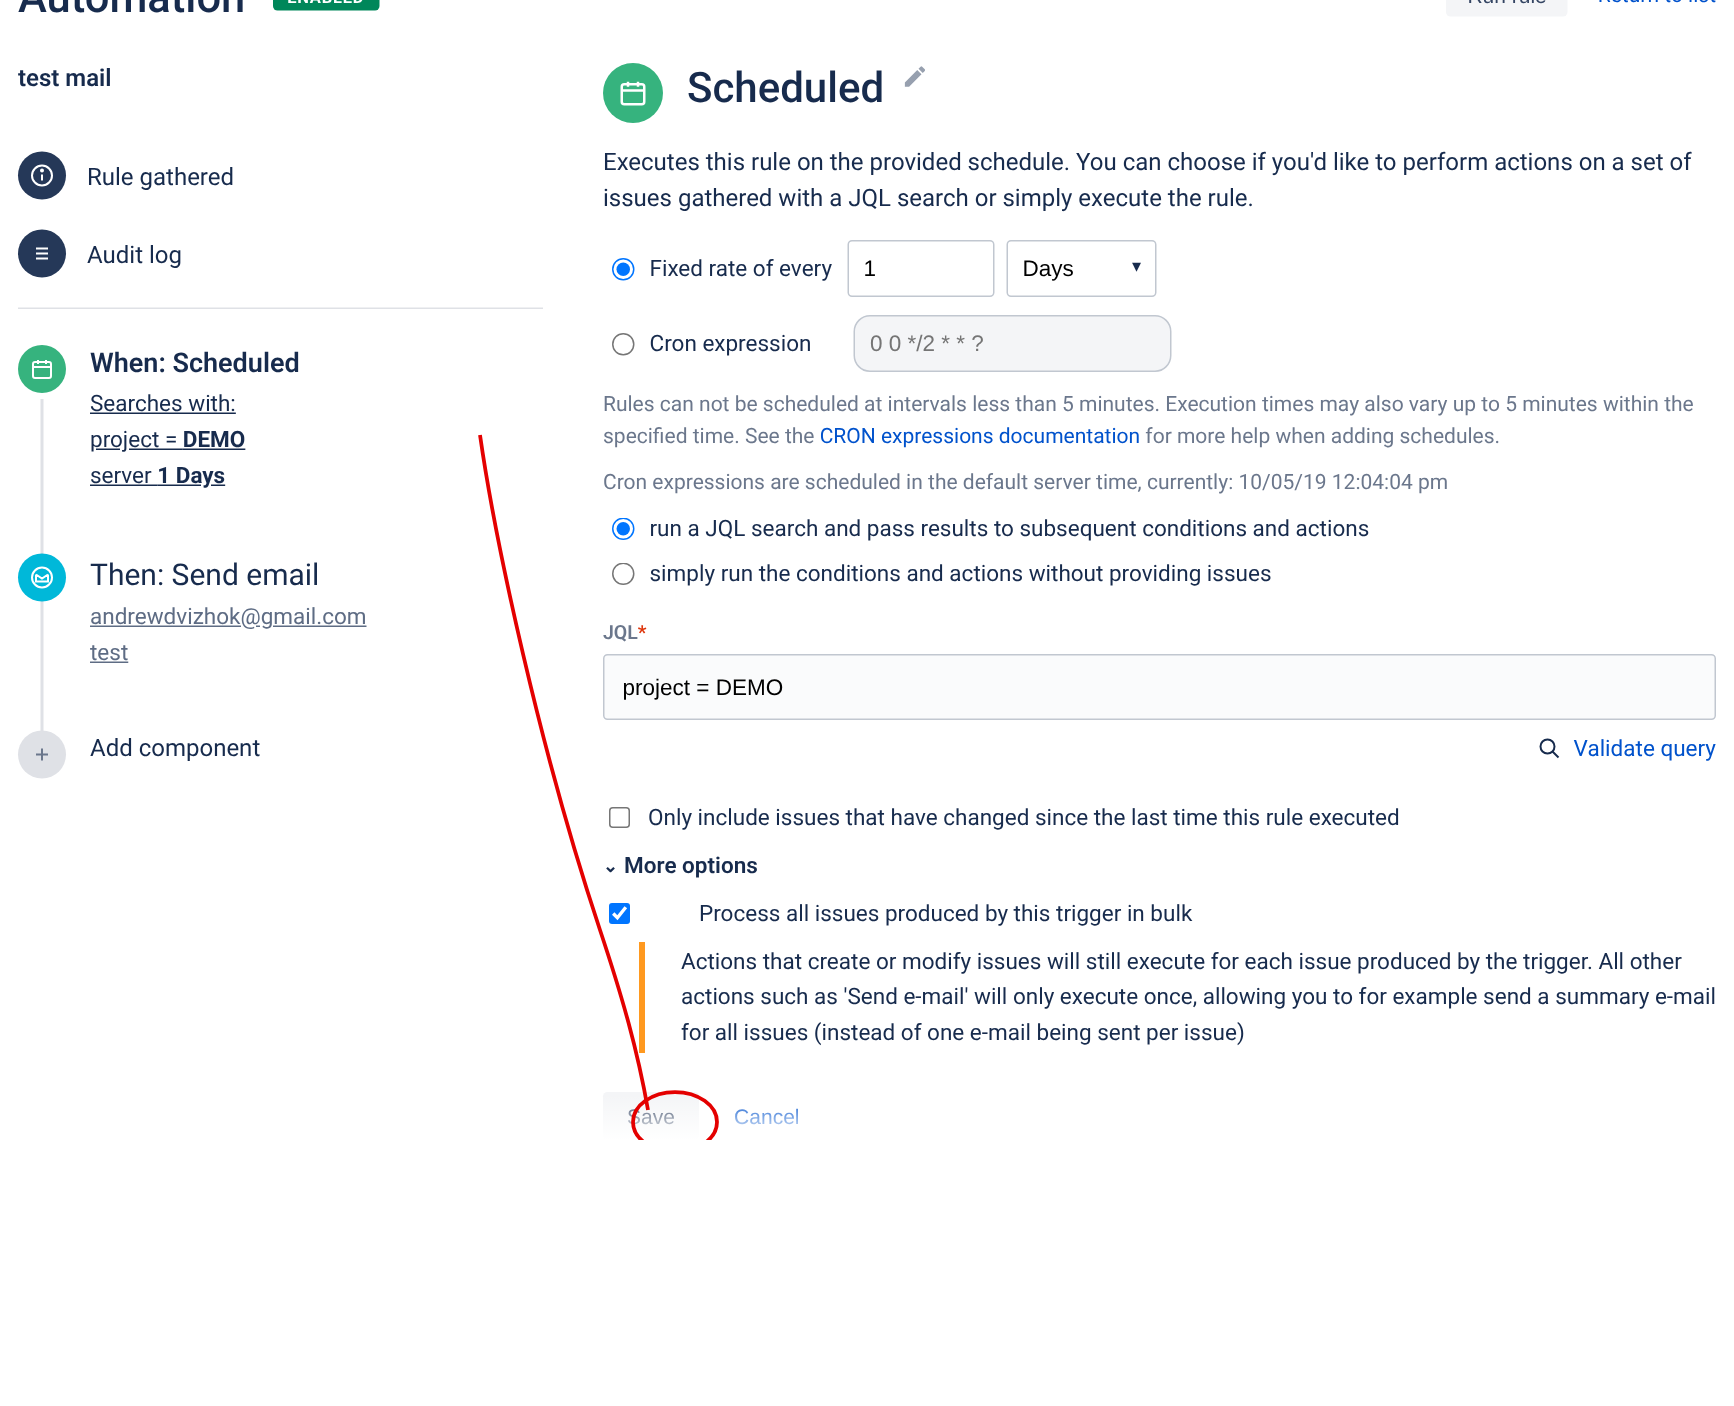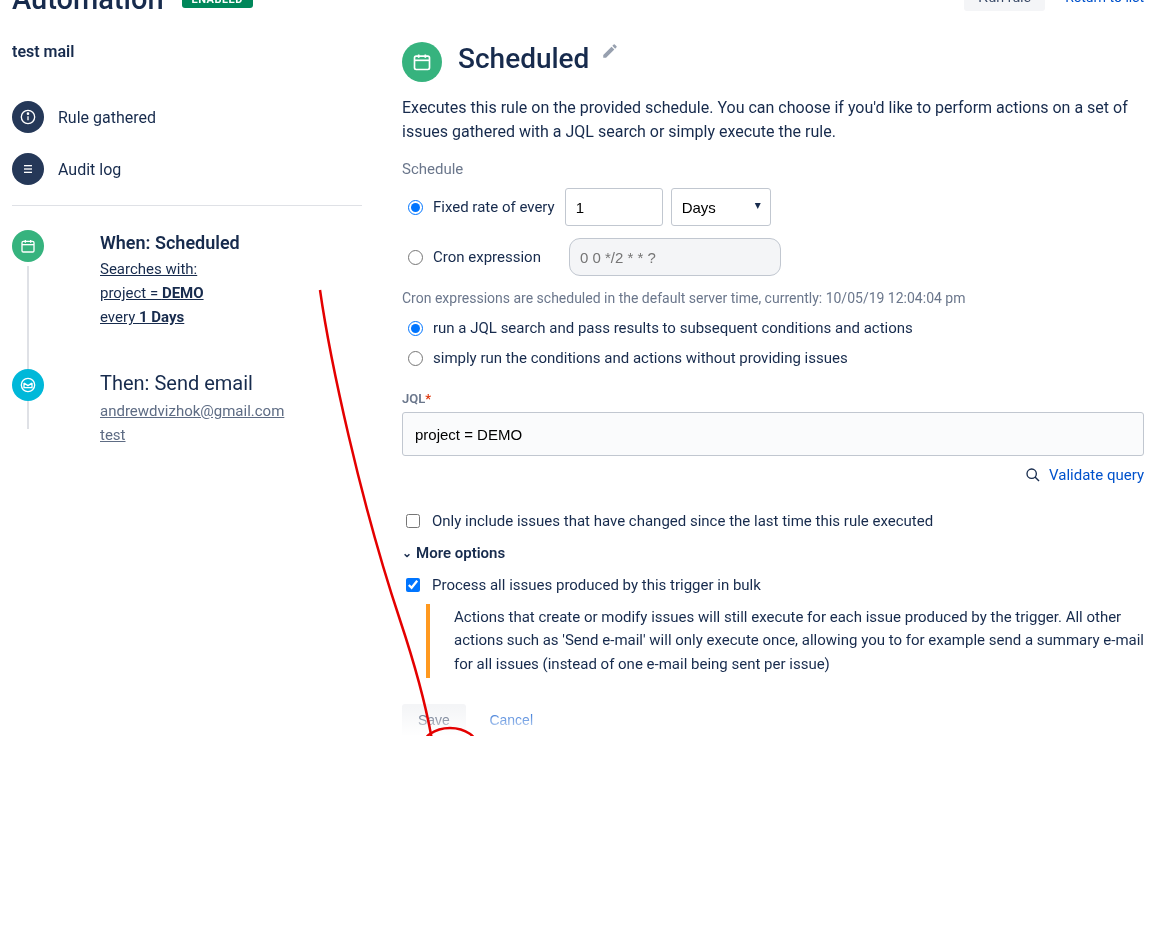--- a/index.html
+++ b/index.html
@@ -77,21 +77,20 @@
     top: 36px;
     bottom: 18px;
     width: 2px;
     background: #dfe1e6;
   }
   .flow-item {
     display: flex;
     position: relative;
     margin-bottom: 40px;
     cursor: pointer;
-    gap: 40px;
   }
   .flow-icon {
     width: 32px; height: 32px; border-radius: 50%;
     display: flex; align-items: center; justify-content: center;
     flex-shrink: 0;
     margin-right: 16px;
     position: relative;
     z-index: 2;
   }
   .flow-icon.green { background: #36b37e; color: #fff; }
@@ -252,38 +251,49 @@
               <rect x="3" y="5" width="18" height="16" rx="2"></rect>
               <line x1="3" y1="10" x2="21" y2="10"></line>
               <line x1="8" y1="3" x2="8" y2="7"></line>
               <line x1="16" y1="3" x2="16" y2="7"></line>
             </svg>
         </div>
         <div class="flow-body">
           <div class="flow-title">When: Scheduled</div>
           <div class="flow-sub">Searches with:</div>
           <div class="flow-sub"><span>project = </span><b>DEMO</b></div>
-          <div class="flow-sub"><span>every </span><b>1 Days</b></div>
+          <div class="flow-sub"><span>server </span><b>1 Days</b></div>
         </div>
       </div>
 
       <div class="flow-item">
         <div class="flow-icon blue">
           <svg width="16" height="16" viewBox="0 0 24 24" fill="none" stroke="#fff" stroke-width="2">
               <circle cx="12" cy="12" r="10"></circle>
               <path d="M6 9 l6 4 l6 -4 M6 9 v7 h12 v-7"></path>
             </svg>
         </div>
         <div class="flow-body">
           <div class="flow-title light">Then: Send email</div>
           <div class="flow-sub grey">andrewdvizhok@gmail.com</div>
           <div class="flow-sub grey">test</div>
         </div>
       </div>
 
+      <div class="flow-item" style="margin-bottom:0">
+        <div class="flow-icon grey">
+          <svg width="16" height="16" viewBox="0 0 24 24" fill="none" stroke="#6b778c" stroke-width="2">
+              <line x1="12" y1="6" x2="12" y2="18"></line>
+              <line x1="6" y1="12" x2="18" y2="12"></line>
+            </svg>
+        </div>
+        <div class="flow-body">
+          <div class="flow-title light" style="font-size:16px">Add component</div>
+        </div>
+      </div>
     </div>
   </div>
 
   <div class="content">
     <div class="content-header">
       <div class="content-icon">
         <svg width="20" height="20" viewBox="0 0 24 24" fill="none" stroke="#fff" stroke-width="2">
             <rect x="3" y="5" width="18" height="16" rx="2"></rect>
             <line x1="3" y1="10" x2="21" y2="10"></line>
             <line x1="8" y1="3" x2="8" y2="7"></line>
@@ -293,39 +303,41 @@
       <span class="content-title">Scheduled</span>
       <span class="pencil-icon">
         <svg width="18" height="18" viewBox="0 0 24 24" fill="#97a0af">
             <path d="M3 17.25V21h3.75l11-11-3.75-3.75-11 11zM20.7 7.04a1 1 0 0 0 0-1.41l-2.34-2.34a1 1 0 0 0-1.41 0l-1.83 1.83 3.75 3.75 1.83-1.83z"></path>
           </svg>
       </span>
     </div>
 
     <div class="desc">Executes this rule on the provided schedule. You can choose if you'd like to perform actions on a set of issues gathered with a JQL search or simply execute the rule.</div>
 
-    <div class="section-label">Schedule</div>
 
     <div class="radio-row">
       <input type="radio" checked="" style="">
       <span class="radio-label">Fixed rate of every</span>
       <input class="num-input" value="1" style="">
       <span class="select-wrap">
         <select class="select">
           <option>Days</option>
         </select>
       </span>
     </div>
 
     <div class="radio-row">
       <input type="radio" style="">
       <span class="radio-label" style="margin-right:28px">Cron expression</span>
       <input class="cron-input" disabled="" placeholder="0 0 */2 * * ?" style="">
     </div>
 
+    <div class="help-text">
+      <span>Rules can not be scheduled at intervals less than 5 minutes. Execution times may also vary up to 5 minutes within the specified time. See the </span><a href="#">CRON expressions documentation</a><span> for more help when adding schedules.</span>
+    </div>
     <div class="help-text">Cron expressions are scheduled in the default server time, currently: 10/05/19 12:04:04 pm</div>
 
 
     <div class="radio-row">
       <input type="radio" checked="" style="">
       <span class="radio-label">run a JQL search and pass results to subsequent conditions and actions</span>
     </div>
     <div class="radio-row">
       <input type="radio" style="">
       <span class="radio-label">simply run the conditions and actions without providing issues</span>
@@ -347,21 +359,21 @@
     <div class="check-row">
       <input type="checkbox" style="">
       <label>Only include issues that have changed since the last time this rule executed</label>
     </div>
 
     <div class="more-options">
       <span class="chev">⌄</span>
       <span>More options</span>
     </div>
 
-    <div class="check-row" style="margin:0 0 0 0;">
+    <div class="check-row" style="margin:0 0 0 0;gap:34px;">
       <input type="checkbox" checked="" style="">
       <label>Process all issues produced by this trigger in bulk</label>
     </div>
 
     <div class="info-block">Actions that create or modify issues will still execute for each issue produced by the trigger. All other actions such as 'Send e-mail' will only execute once, allowing you to for example send a summary e-mail for all issues (instead of one e-mail being sent per issue)</div>
 
     <div class="action-row">
       <button class="btn-save">Save</button>
       <button class="btn-cancel">Cancel</button>
     </div>

